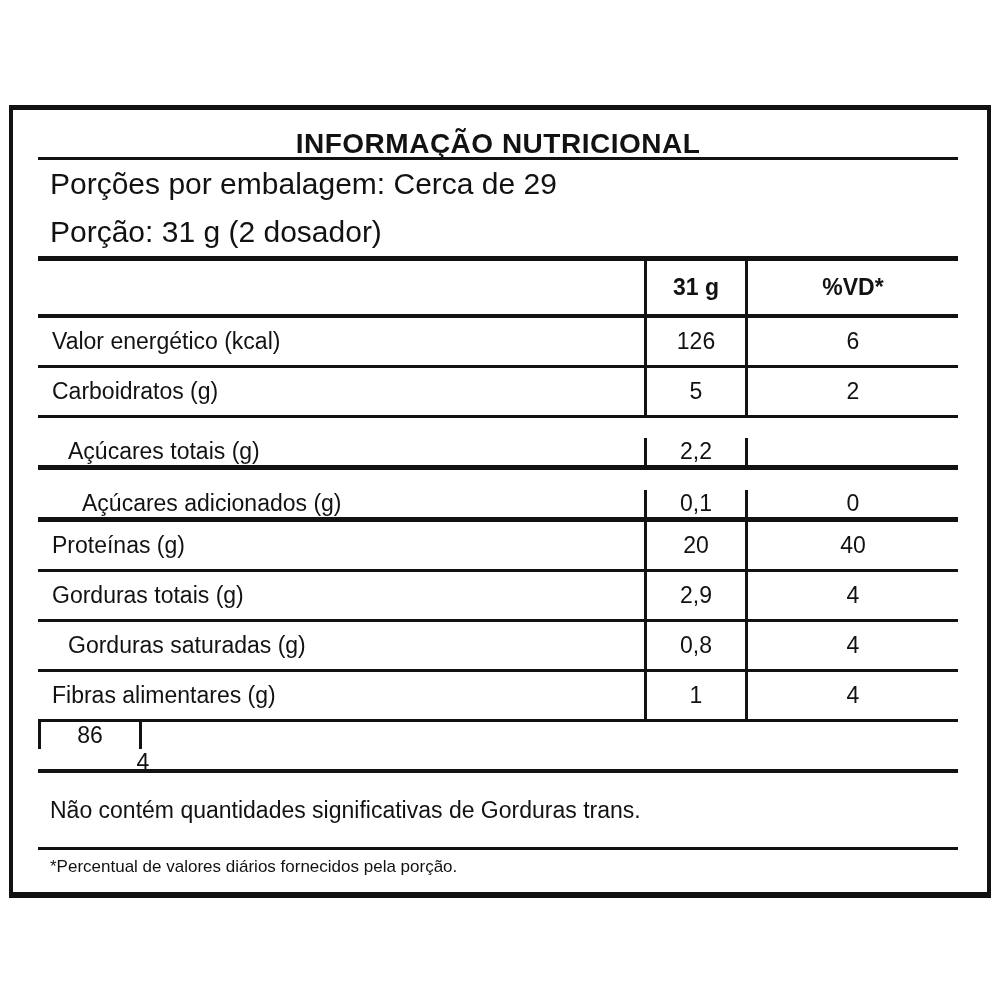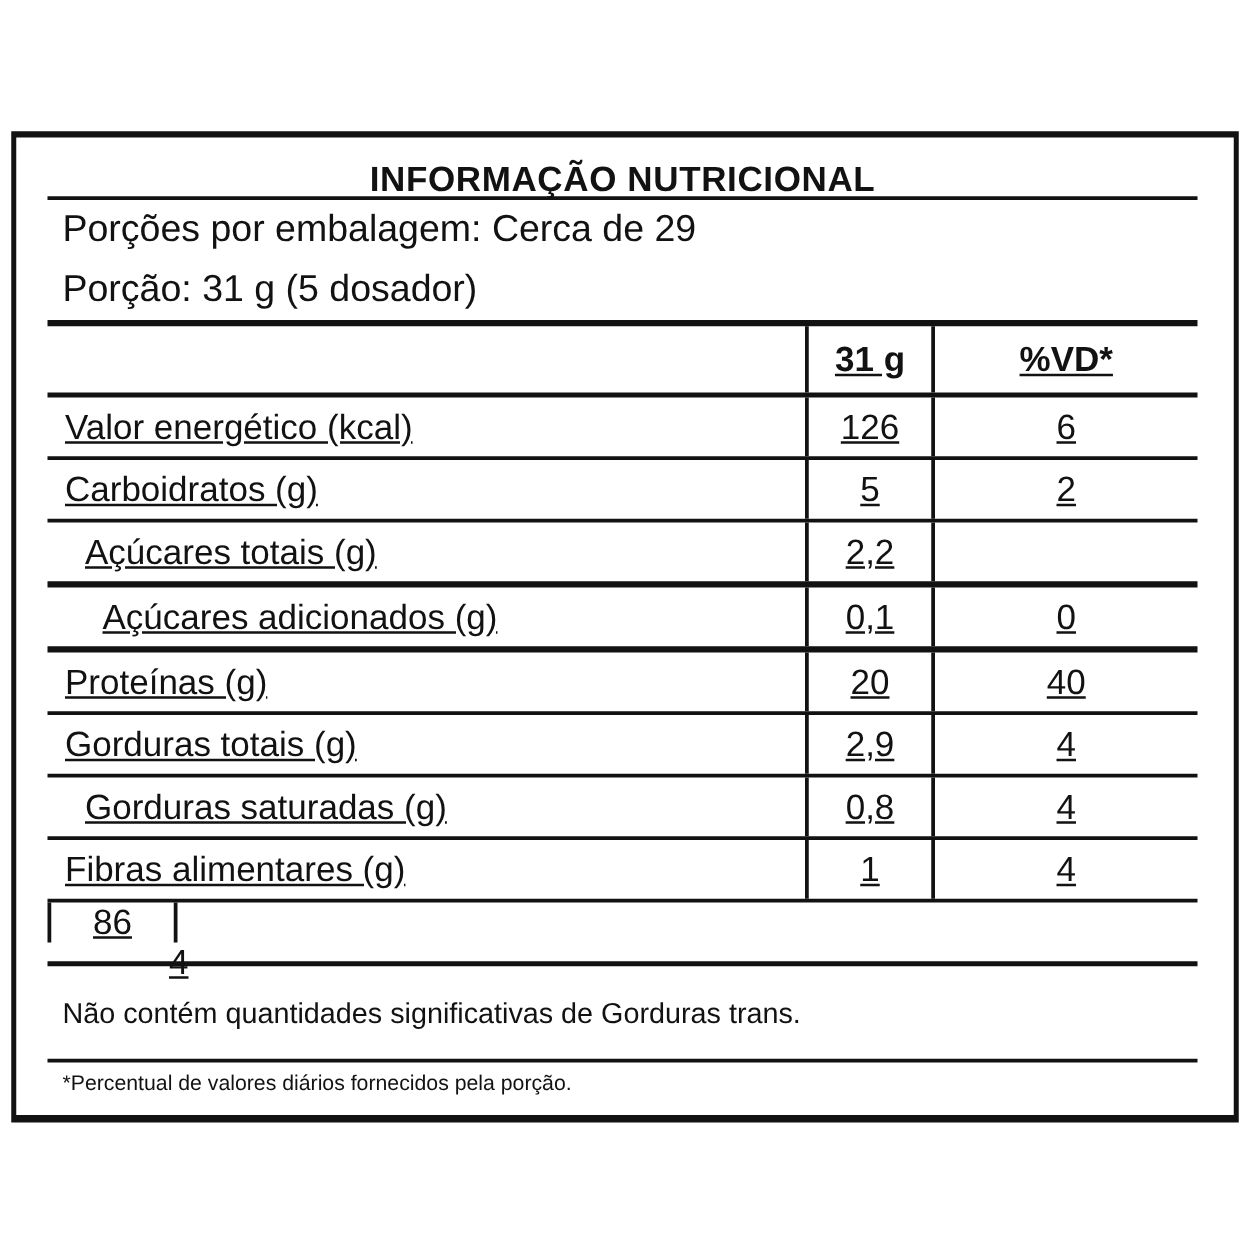--- a/index.html
+++ b/index.html
@@ -64,28 +64,27 @@
     display: flex;
     flex-direction: column;
   }
   .row {
     display: flex;
     height: 50px;
     flex: none;
     border-bottom: 3px solid #121212;
   }
   .row.header { height: 57px; border-bottom-width: 4px; }
-  .row.thick  { height: 52px; border-bottom-width: 5px; }
+  .row.thick  { height: 52px; border-bottom-width: 5px; align-items: flex-end; }
   .row.last   { height: 51px; border-bottom-width: 4px; flex-direction: column; }
   .cell {
     display: flex;
     align-items: center;
-    font-size: 28px;
+    font-size: 23px;
     overflow: hidden;
-    text-decoration: underline;
   }
   .cell.name { flex: 1; padding-left: 14px; }
   .cell.name.ind1 { padding-left: 30px; }
   .cell.name.ind2 { padding-left: 44px; }
   .cell.amount {
     width: 104px;
     flex: none;
     justify-content: center;
     border-left: 3px solid #121212;
     border-right: 3px solid #121212;
@@ -117,21 +116,21 @@
 <div class="page">
   <div class="label-box">
 
     <div class="title-row">
       <span>INFORMAÇÃO NUTRICIONAL</span>
     </div>
 
     <div class="rule"></div>
 
     <div class="info-line">Porções por embalagem: Cerca de 29</div>
-    <div class="info-line">Porção: 31 g (5 dosador)</div>
+    <div class="info-line">Porção: 31 g (2 dosador)</div>
 
     <div class="grid">
 
       <div class="row header">
         <div class="cell name"></div>
         <div class="cell amount">31 g</div>
         <div class="cell vd">%VD*</div>
       </div>
 
       <div class="row">

